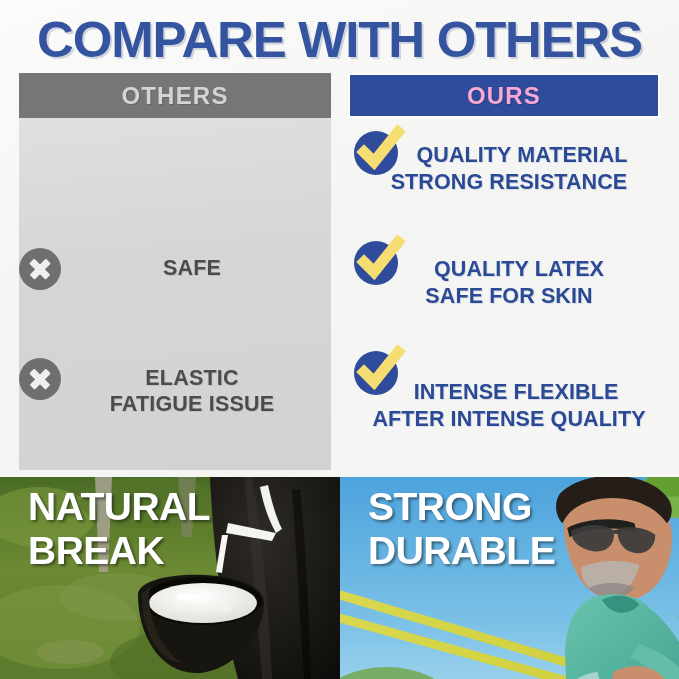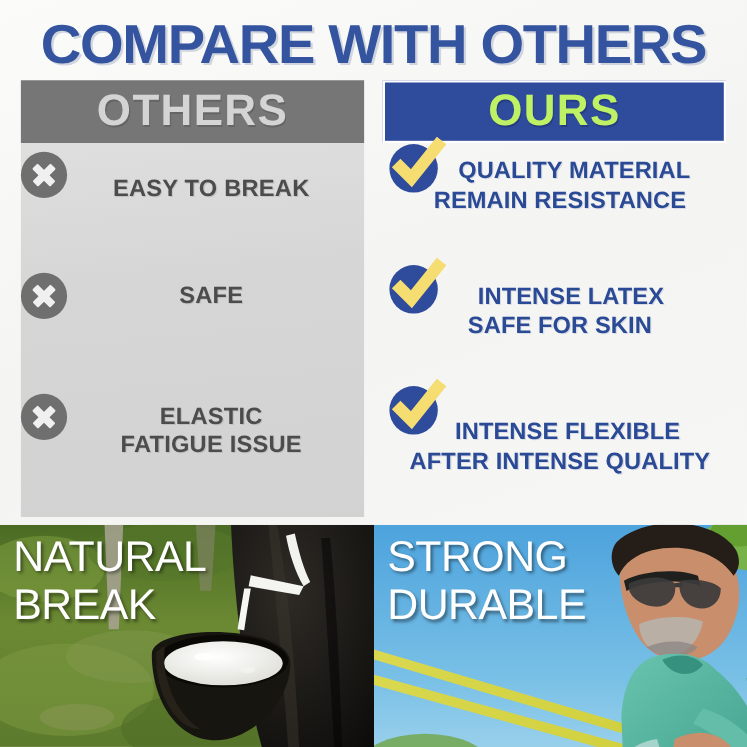--- a/index.html
+++ b/index.html
@@ -64,36 +64,36 @@
     width: 312px;
     height: 397px;
     background: linear-gradient(175deg, #e2e2e2 0%, #d6d6d6 45%, #d2d2d2 100%);
   }
 
   .bar {
     position: absolute;
     top: 0;
     left: 0;
     width: 312px;
-    height: 57px;
+    height: 45px;
     display: flex;
     align-items: center;
     justify-content: center;
     font-weight: bold;
-    font-size: 40px;
+    font-size: 24px;
     letter-spacing: 1.2px;
   }
   .bar-others {
     background: #767676;
     color: #d4d4d4;
     text-shadow: 1px 1px 0 rgba(90,90,90,0.6);
   }
   .bar-ours {
     background: #2f4b9b;
-    color: #bef264;
+    color: #f9a8d4;
     border: 2px solid #ffffff;
     box-sizing: border-box;
     text-shadow: 1px 1px 0 rgba(30,50,110,0.55);
   }
 
   .items {
     position: absolute;
     top: 51px;
     left: 0;
     width: 312px;
@@ -210,23 +210,23 @@
     position: absolute;
     top: 0;
     height: 202px;
     overflow: hidden;
   }
   .photo-left  { left: 0;     width: 340px; }
   .photo-right { left: 340px; width: 393px; }
 
   .photo-caption {
     position: absolute;
-    left: 12px;
+    left: 28px;
     top: 8px;
-    font-weight: normal;
+    font-weight: bold;
     font-size: 39px;
     line-height: 44px;
     letter-spacing: -0.5px;
     color: #ffffff;
     text-shadow: 2px 2px 3px rgba(0,0,0,0.45);
     z-index: 5;
   }
   .photo-caption span { display: block; }
 
   .scene { position: absolute; inset: 0; }
@@ -240,30 +240,20 @@
 
   <div class="compare">
 
     <div class="col col-left">
       <div class="panel-bg"></div>
       <div class="bar bar-others">
         <span>OTHERS</span>
       </div>
       <div class="items">
 
-        <div class="item i0">
-          <div class="x-icon">
-            <div class="circ"></div>
-              <div class="b1"></div>
-              <div class="b2"></div>
-          </div>
-          <div class="left-text one-line">
-            <span class="l1">EASY TO BREAK</span>
-          </div>
-        </div>
 
         <div class="item i1">
           <div class="x-icon">
             <div class="circ"></div>
               <div class="b1"></div>
               <div class="b2"></div>
           </div>
           <div class="left-text two-line">
             <span class="l1">SAFE</span>
           </div>
@@ -292,33 +282,33 @@
 
         <div class="item i0">
           <div class="chk-icon">
             <div class="circ"></div>
             <svg viewBox="0 0 58 58">
                 <path d="M14 30 L24 40 L48 10" fill="none" stroke="#f6dd72" stroke-width="11" stroke-linecap="square" stroke-linejoin="miter"></path>
               </svg>
           </div>
           <div class="right-text r0">
             <span class="l1">QUALITY MATERIAL</span>
-            <span class="l2">REMAIN RESISTANCE</span>
+            <span class="l2">STRONG RESISTANCE</span>
           </div>
         </div>
 
         <div class="item i1">
           <div class="chk-icon">
             <div class="circ"></div>
             <svg viewBox="0 0 58 58">
                 <path d="M14 30 L24 40 L48 10" fill="none" stroke="#f6dd72" stroke-width="11" stroke-linecap="square" stroke-linejoin="miter"></path>
               </svg>
           </div>
           <div class="right-text r1">
-            <span class="l1">INTENSE LATEX</span>
+            <span class="l1">QUALITY LATEX</span>
             <span class="l2">SAFE FOR SKIN</span>
           </div>
         </div>
 
         <div class="item i2">
           <div class="chk-icon">
             <div class="circ"></div>
             <svg viewBox="0 0 58 58">
                 <path d="M14 30 L24 40 L48 10" fill="none" stroke="#f6dd72" stroke-width="11" stroke-linecap="square" stroke-linejoin="miter"></path>
               </svg>

